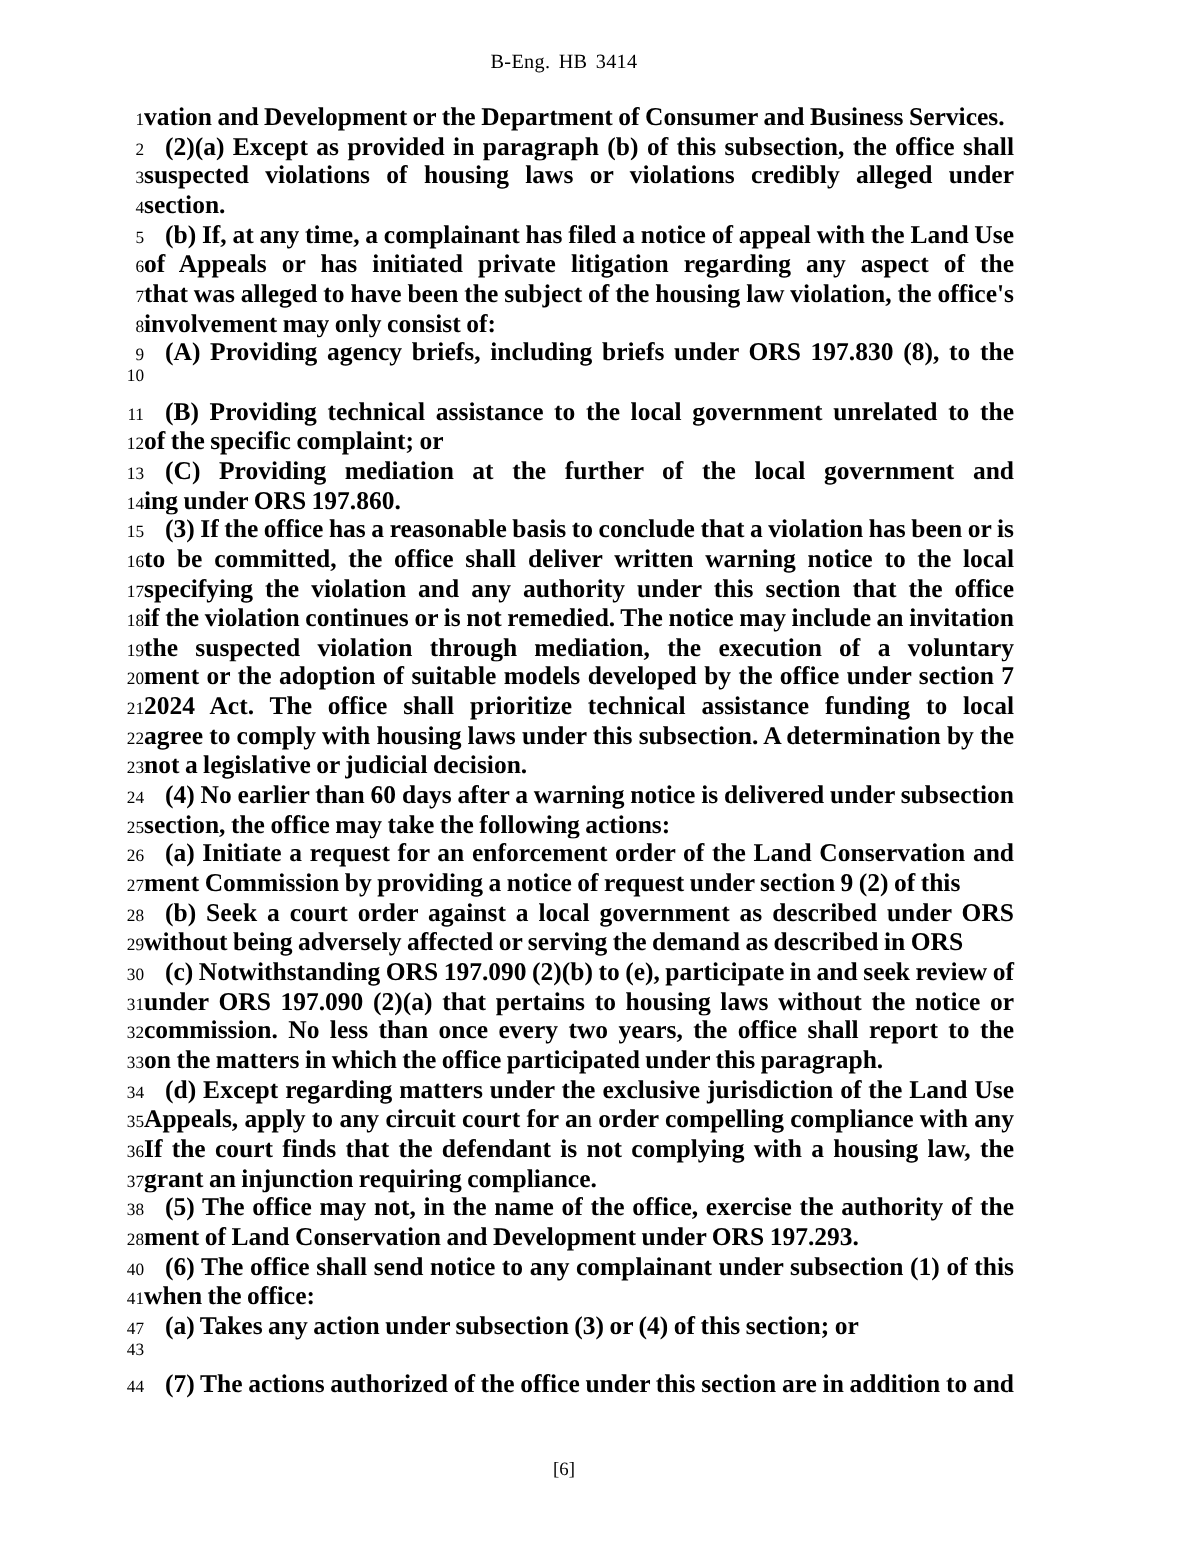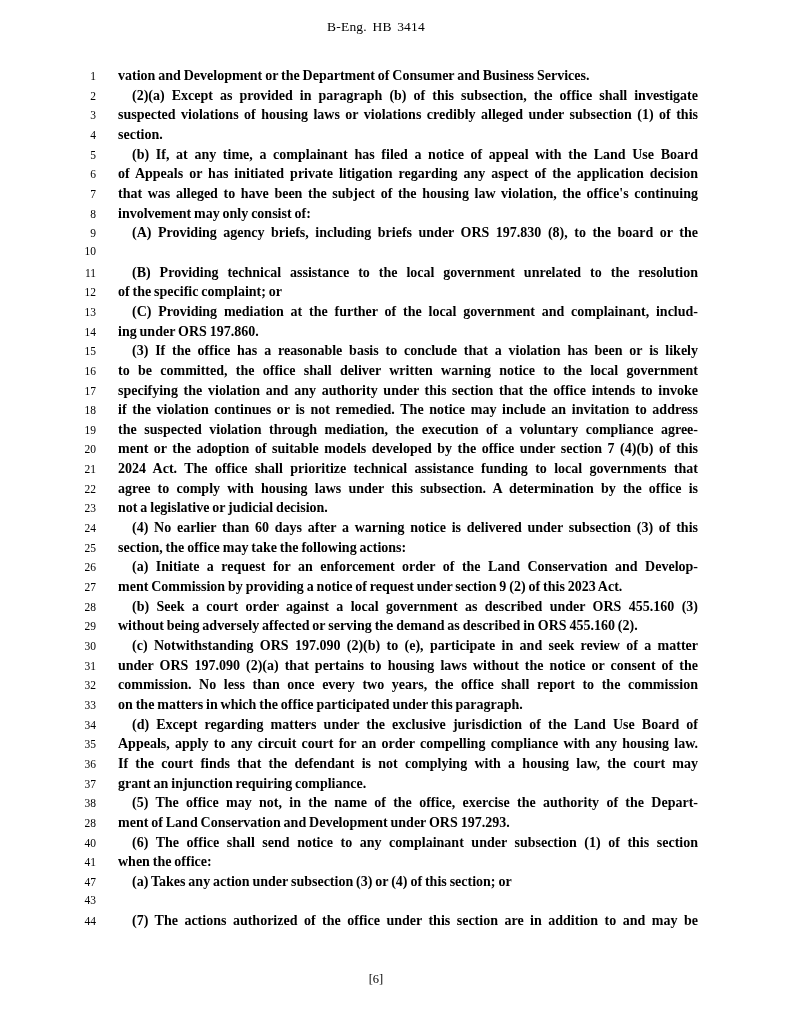--- a/index.html
+++ b/index.html
@@ -11,21 +11,21 @@
     position: relative;
     width: 800px;
     height: 1035px;
     background: #ffffff;
     color: #000000;
     font-family: "Liberation Serif", "DejaVu Serif", serif;
     overflow: hidden;
   }
   .running-header {
     position: absolute;
-    top: 19px;
+    top: 33px;
     left: 0;
     width: 752px;          
     text-align: center;
     font-size: 13.5px;
     font-weight: normal;
     word-spacing: 2px;
     letter-spacing: 0.2px;
   }
   .body-lines {
     position: absolute;
@@ -42,24 +42,23 @@
   .num {
     flex: none;
     width: 96px;
     text-align: right;
     font-size: 11.5px;
     font-weight: normal;
   }
   .text {
     display: block;
     flex: none;
-    margin-left: 22px;
     width: 580px;
     font-weight: bold;
-    font-size: 14px;
+    font-size: 17px;
     word-spacing: -0.6px;
     letter-spacing: 0px;
     text-align: left;
     text-align-last: left;
     white-space: normal;
   }
   .line.justify .text {
     text-align: justify;
     text-align-last: justify;
   }

